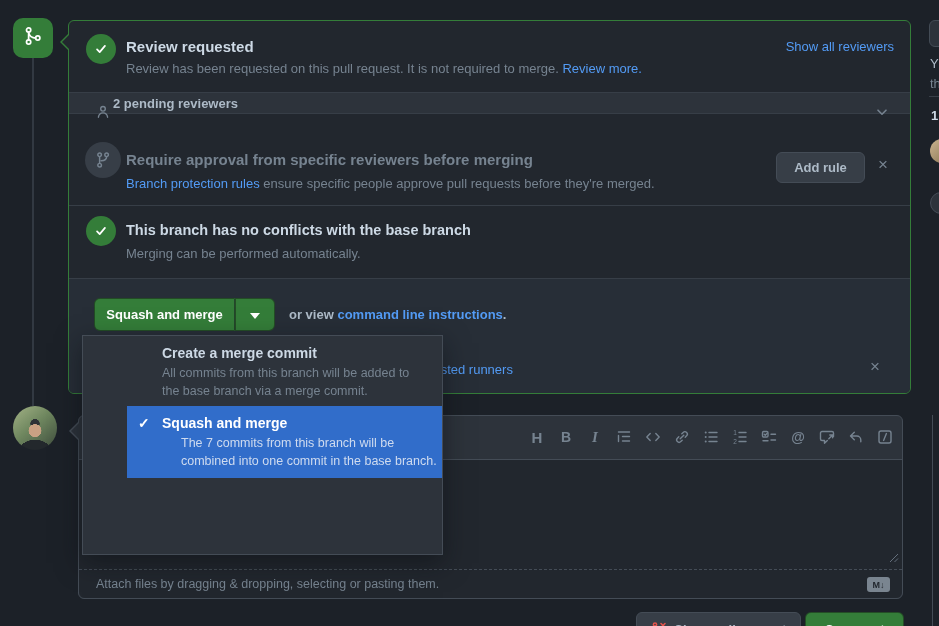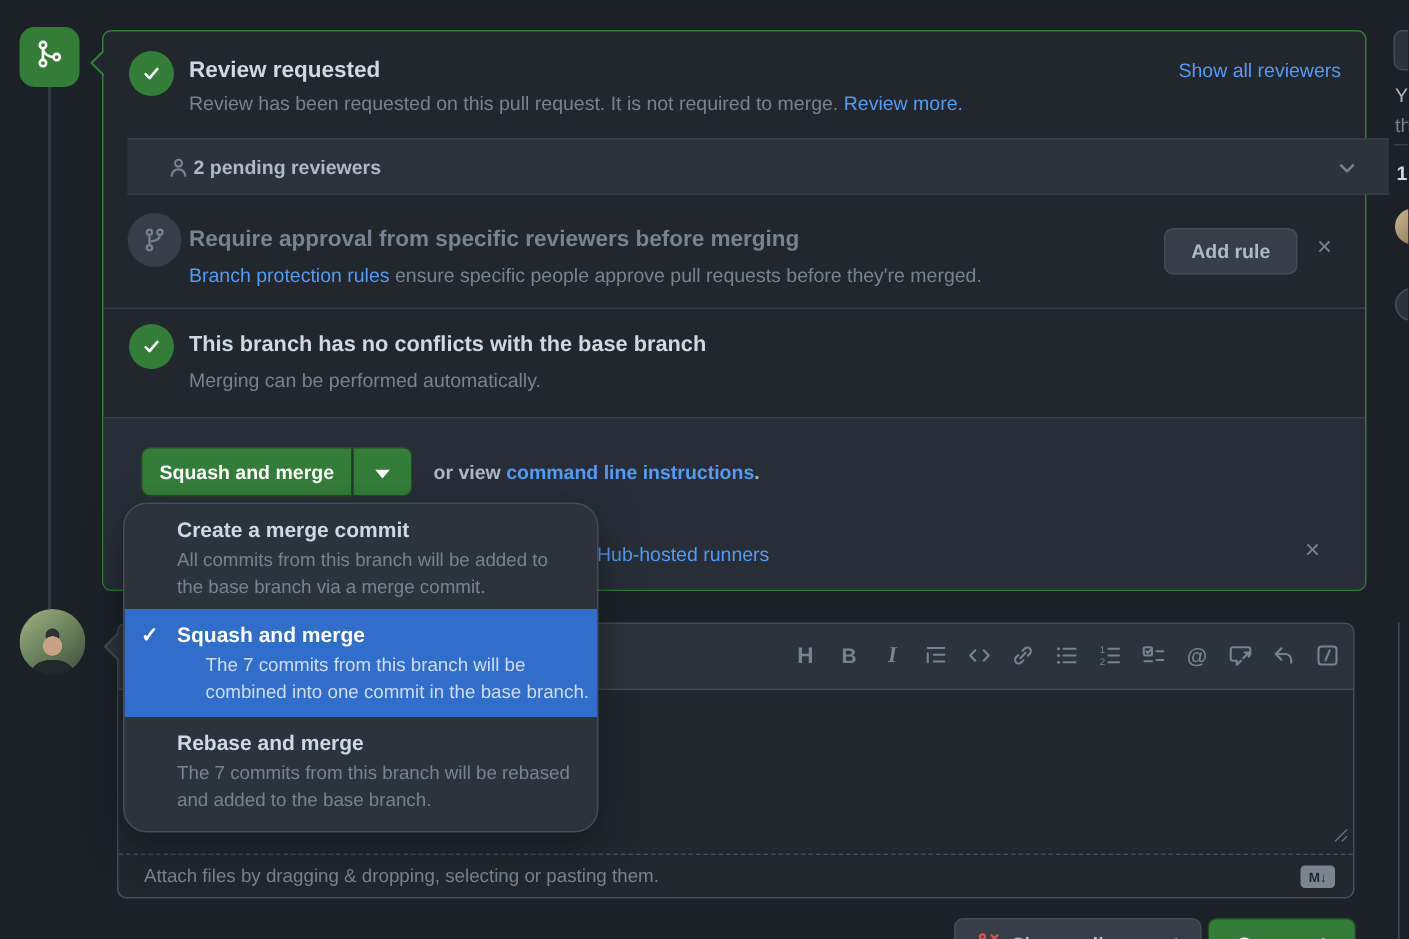--- a/index.html
+++ b/index.html
@@ -8,32 +8,32 @@
   .abs{position:absolute;text-align:center;}
   .box{position:absolute;left:68px;top:20px;width:841px;height:372px;background:#22272e;
     border:1px solid #347d39;border-radius:6px;}
   .sec-title{font-size:15px;font-weight:bold;color:#cdd9e5;}
   .muted{color:#768390;font-size:13px;}
   .link{color:#539bf5;text-decoration:none;cursor:pointer;}
   .check-circle{position:absolute;width:30px;height:30px;border-radius:50%;background:#347d39;
     display:flex;align-items:center;justify-content:center;}
   .gray-circle{position:absolute;width:36px;height:36px;border-radius:50%;background:#373e47;
     display:flex;align-items:center;justify-content:center;}
-  .pending-row{position:absolute;left:16px;top:71px;width:100%;height:38px;background:#2d333b;
+  .pending-row{position:absolute;left:0;top:71px;width:100%;height:22px;background:#2d333b;
     border-top:1px solid #373e47;border-bottom:1px solid #373e47;display:flex;align-items:center;box-sizing:border-box;}
   .divider{position:absolute;left:0;width:100%;height:0;border-top:1px solid #373e47;}
   .footer-sec{position:absolute;left:0;top:257px;width:100%;height:114px;background:#272e37;
     border-top:1px solid #373e47;border-radius:0 0 5px 5px;}
   .btn-gray{background:#373e47;border:1px solid #444c56;border-radius:6px;color:#adbac7;
     font-size:13px;font-weight:bold;display:flex;align-items:center;justify-content:center;cursor:pointer;}
   .btn-green{background:#347d39;border:1px solid rgba(20,30,20,.5);color:#ffffff;
     font-size:13px;font-weight:bold;display:flex;align-items:center;justify-content:center;cursor:pointer;}
   .x-close{font-size:17px;color:#768390;line-height:16px;cursor:pointer;}
   .dropdown{position:absolute;left:82px;top:335px;width:315px;height:218px;background:#2d333b;
-    border:1px solid #444c56;border-radius:16px;box-shadow:0 8px 24px rgba(10,13,17,.5);overflow:hidden;z-index:30;}
+    border:1px solid #444c56;border-radius:0;box-shadow:0 8px 24px rgba(10,13,17,.5);overflow:hidden;z-index:30;padding-left:44px;}
   .dd-item{position:relative;box-sizing:border-box;padding:9px 16px 0 35px;}
   .dd-title{font-size:14px;font-weight:bold;color:#cdd9e5;}
   .dd-desc{font-size:12.5px;line-height:18px;color:#768390;width:268px;margin-top:3px;}
   .dd-sel{background:#316dca;}
   .dd-sel .dd-title{color:#ffffff;}
   .dd-sel .dd-desc{color:#cfdbef;margin-left:19px;}
   .dd-check{position:absolute;left:11px;top:9px;color:#ffffff;font-size:14px;font-weight:bold;}
   .avatar{position:absolute;left:13px;top:406px;width:44px;height:44px;border-radius:50%;
     background:
       radial-gradient(circle at 50% 56%, #c9a183 0 19%, rgba(0,0,0,0) 20%),
@@ -161,24 +161,20 @@
   <div class="dropdown">
     <div class="dd-item" style="height:70px;">
       <div class="dd-title">Create a merge commit</div>
       <div class="dd-desc">All commits from this branch will be added to the base branch via a merge commit.</div>
     </div>
     <div class="dd-item dd-sel" style="height:72px;">
       <span class="dd-check">✓</span>
       <div class="dd-title">Squash and merge</div>
       <div class="dd-desc">The 7 commits from this branch will be combined into one commit in the base branch.</div>
     </div>
-    <div class="dd-item" style="height:76px;">
-      <div class="dd-title">Rebase and merge</div>
-      <div class="dd-desc">The 7 commits from this branch will be rebased and added to the base branch.</div>
-    </div>
   </div>
 
   <div class="avatar"></div>
 
   <div class="comment-box">
     <div class="caret-out" style="left:-10px;top:6px;border-right-color:#444c56;"></div>
     <div class="caret-in" style="left:-8.5px;top:6px;border-right-color:#2d333b;"></div>
 
     <div class="toolbar">
       <span class="tb" style="font-weight:bold;font-size:15px;">H</span>

